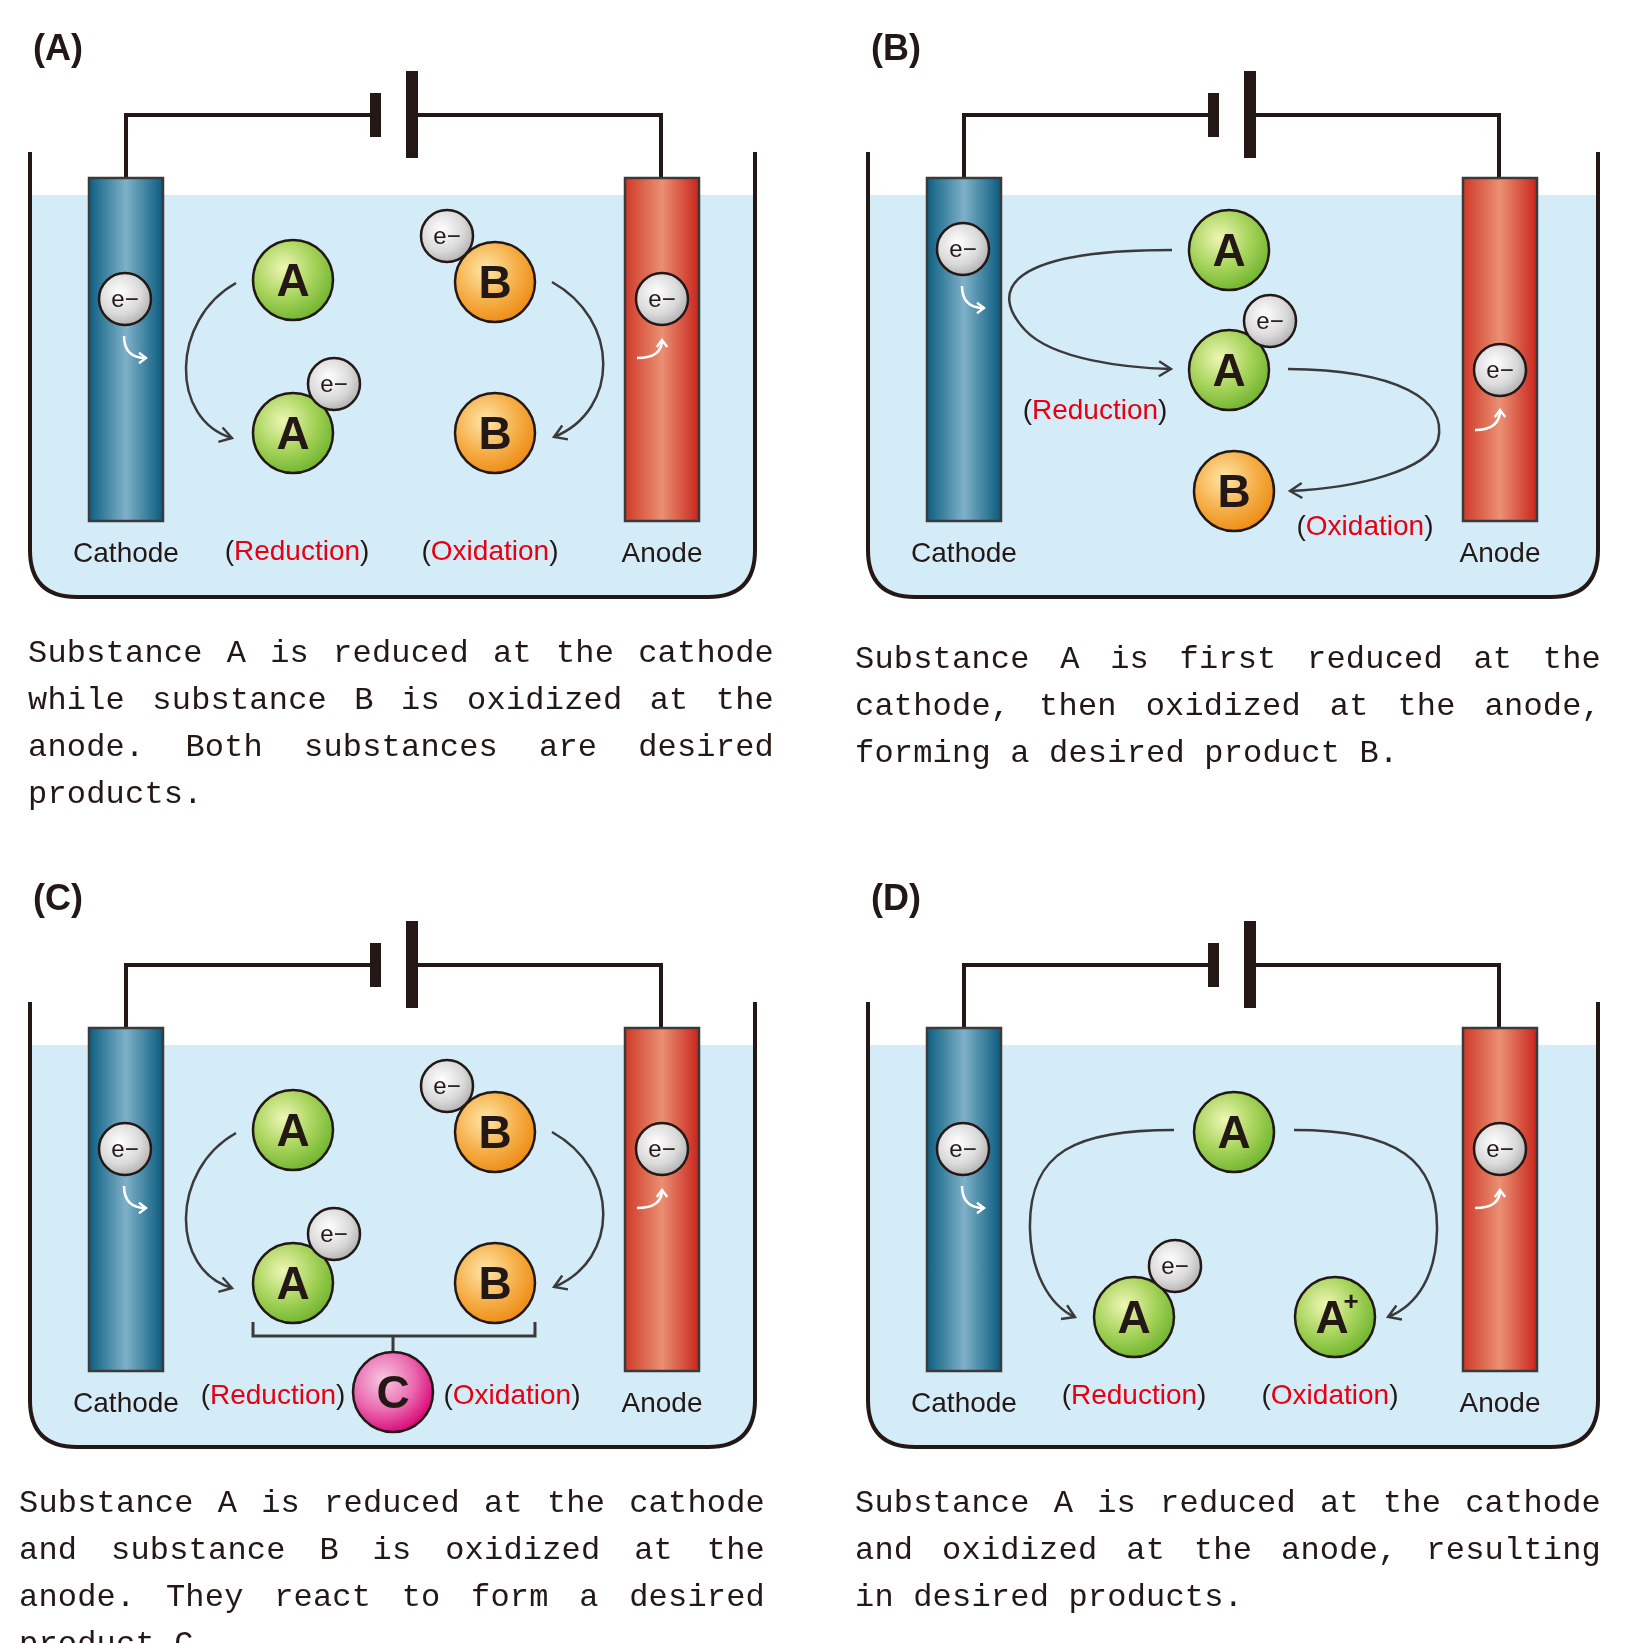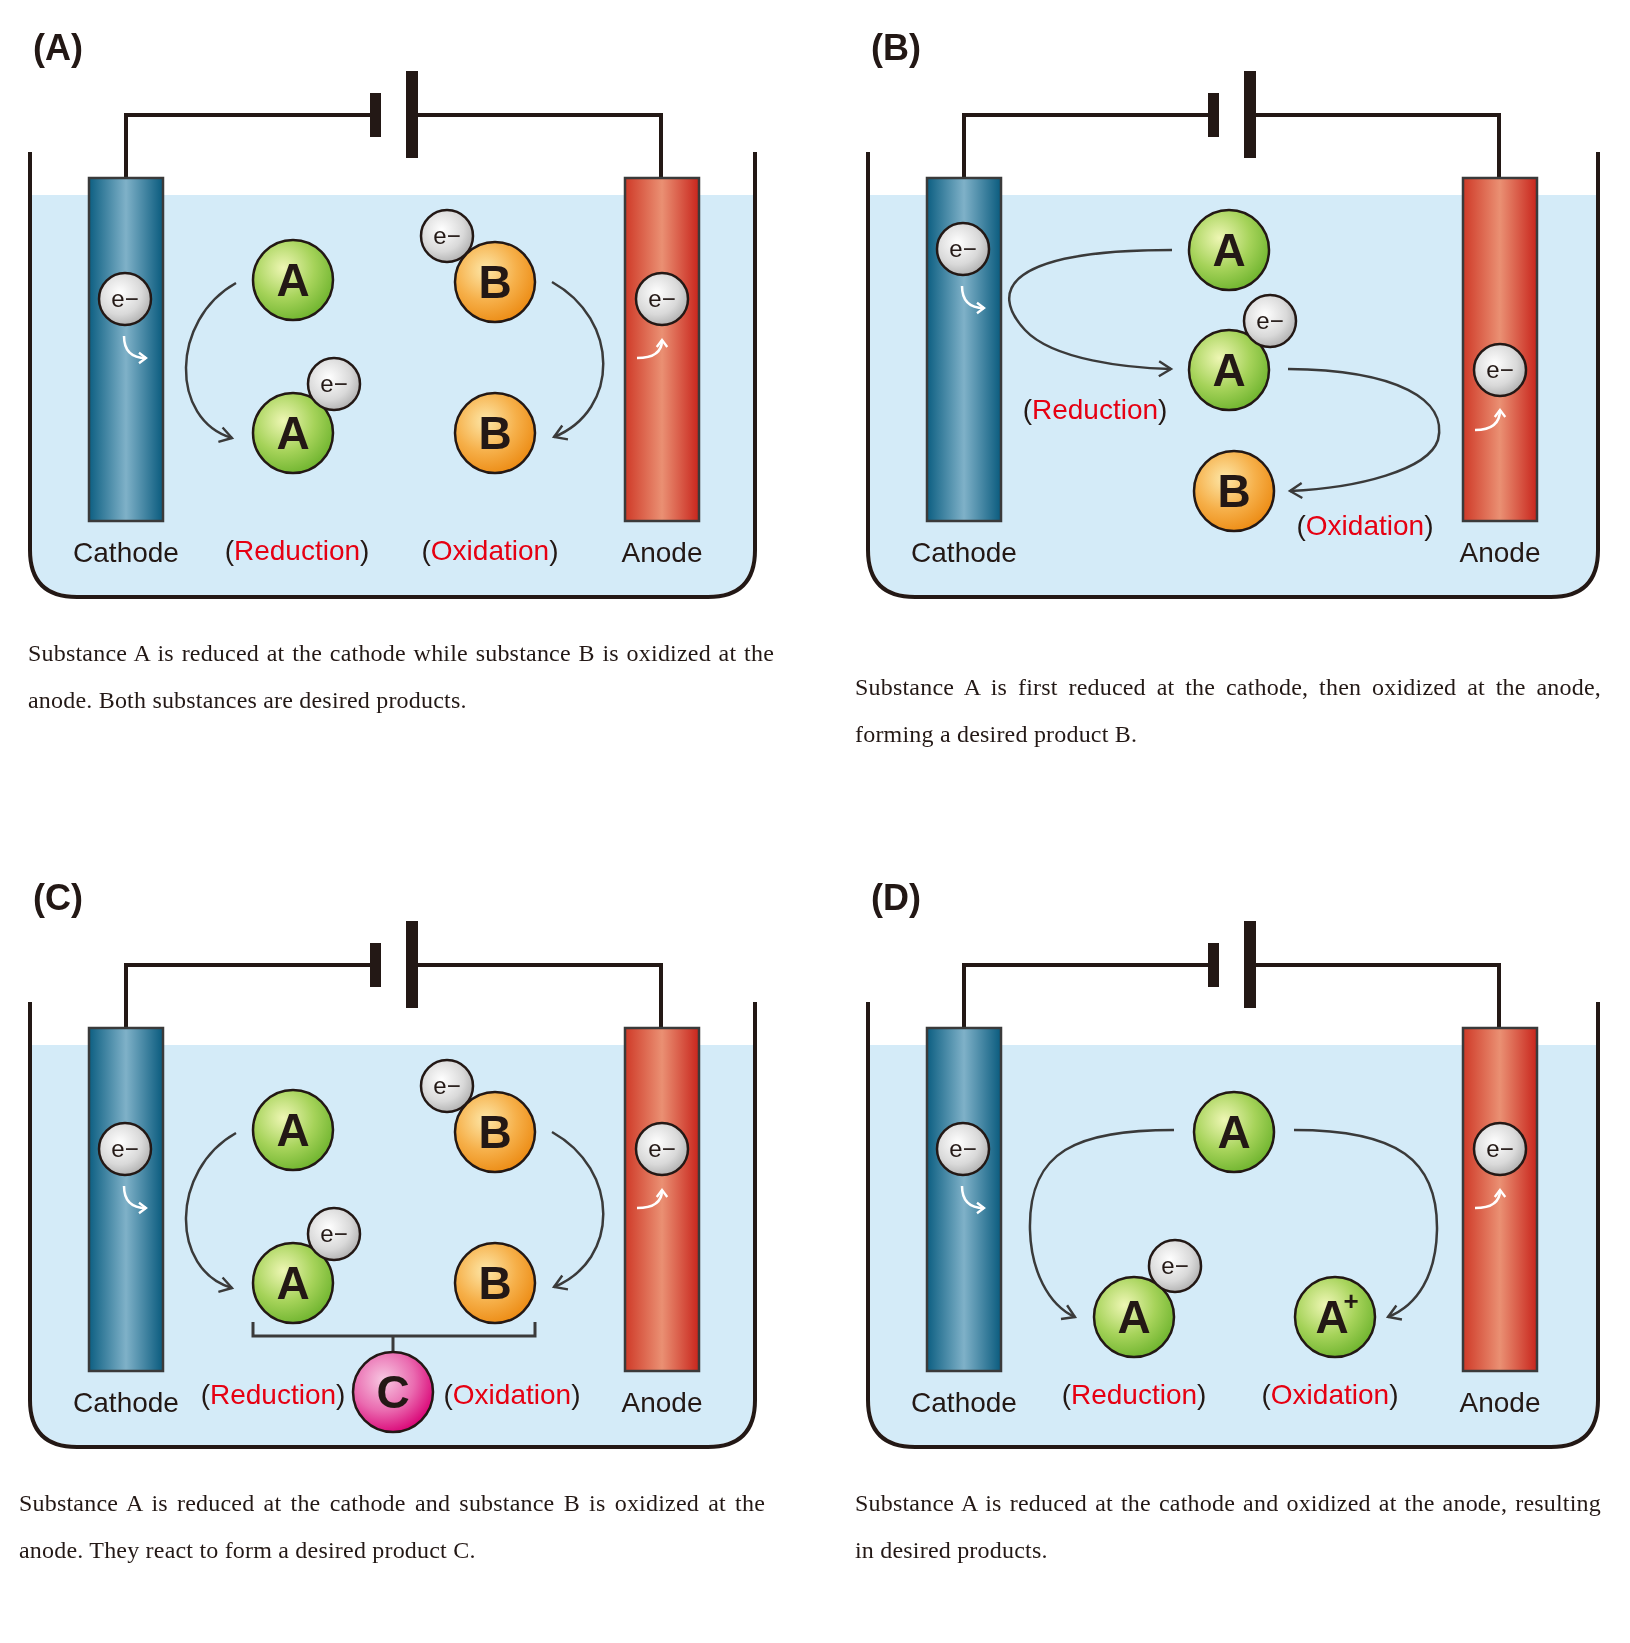--- a/index.html
+++ b/index.html
@@ -7,21 +7,21 @@
   #stage { position: absolute; left: 0; top: 0; width: 1630px; height: 1643px; }
   .panel-label { font-family: "Liberation Sans", sans-serif; font-weight: bold; font-size: 36px; fill: #231815; }
   .electrode-label { font-family: "Liberation Sans", sans-serif; font-size: 28px; fill: #231815; transform-box: fill-box; }
   .proc-paren { font-family: "Liberation Sans", sans-serif; font-size: 28px; fill: #231815; }
   .proc-word { fill: #e60012; }
   .ball-letter { font-family: "Liberation Sans", sans-serif; font-weight: bold; font-size: 46px; fill: #231815; }
   .ball-sup { font-family: "Liberation Sans", sans-serif; font-weight: bold; font-size: 26px; fill: #231815; }
   .e-text { font-family: "Liberation Sans", sans-serif; font-size: 24px; fill: #231815; }
   .caption {
     position: absolute; width: 746px;
-    font-family: Liberation Serif, serif; font-size: 24px; line-height: 47px;
+    font-family: Liberation Mono, monospace; font-size: 32px; line-height: 47px;
     color: #231815; text-align: justify; text-align-last: left; letter-spacing: 0.2px;
   }
 </style>
 </head>
 <body>
 
 <svg id="stage" xmlns="http://www.w3.org/2000/svg" width="1630" height="1643" viewBox="0 0 1630 1643">
   <defs>
     <linearGradient id="gCathode" x1="0" x2="1" y1="0" y2="0">
       <stop offset="0" stop-color="#0d5f82"></stop>
@@ -266,15 +266,15 @@
     </g>
 
     <text class="electrode-label" x="126" y="562" text-anchor="middle">Cathode</text>
     <text class="electrode-label" x="662" y="562" text-anchor="middle">Anode</text>
     <text class="proc-paren" x="296" y="554" text-anchor="middle"><tspan>(</tspan><tspan class="proc-word">Reduction</tspan><tspan>)</tspan></text>
     <text class="proc-paren" x="492" y="554" text-anchor="middle"><tspan>(</tspan><tspan class="proc-word">Oxidation</tspan><tspan>)</tspan></text>
   </g>
 </svg>
 
 <div class="caption" style="left:28px; top:630px;">Substance A is reduced at the cathode while substance B is oxidized at the anode. Both substances are desired products.</div>
-<div class="caption" style="left:855px; top:664px;">Substance A is first reduced at the cathode, then oxidized at the anode, forming a desired product B.</div>
+<div class="caption" style="left:855px; top:636px;">Substance A is first reduced at the cathode, then oxidized at the anode, forming a desired product B.</div>
 <div class="caption" style="left:19px; top:1480px;">Substance A is reduced at the cathode and substance B is oxidized at the anode. They react to form a desired product C.</div>
 <div class="caption" style="left:855px; top:1480px;">Substance A is reduced at the cathode and oxidized at the anode, resulting in desired products.</div>
 
 </body></html>

